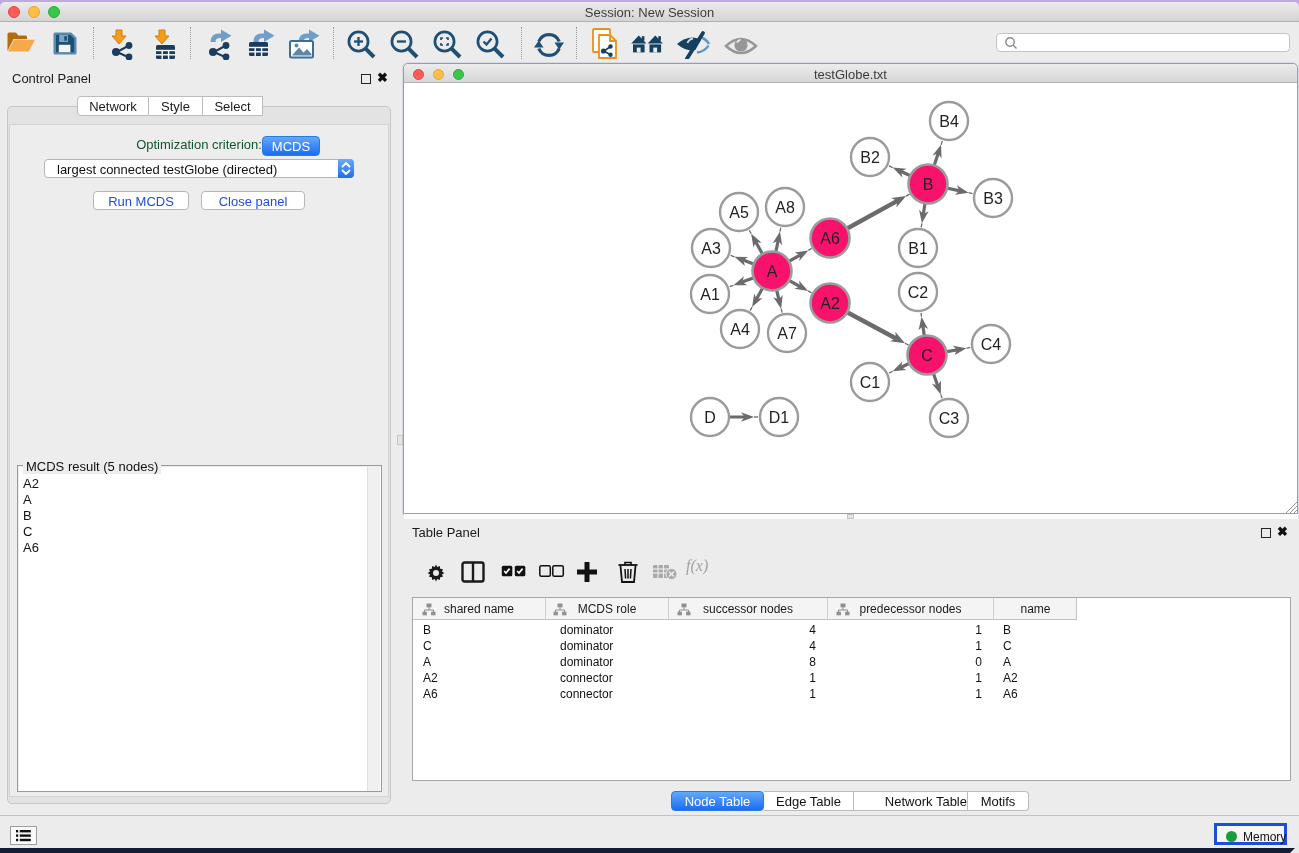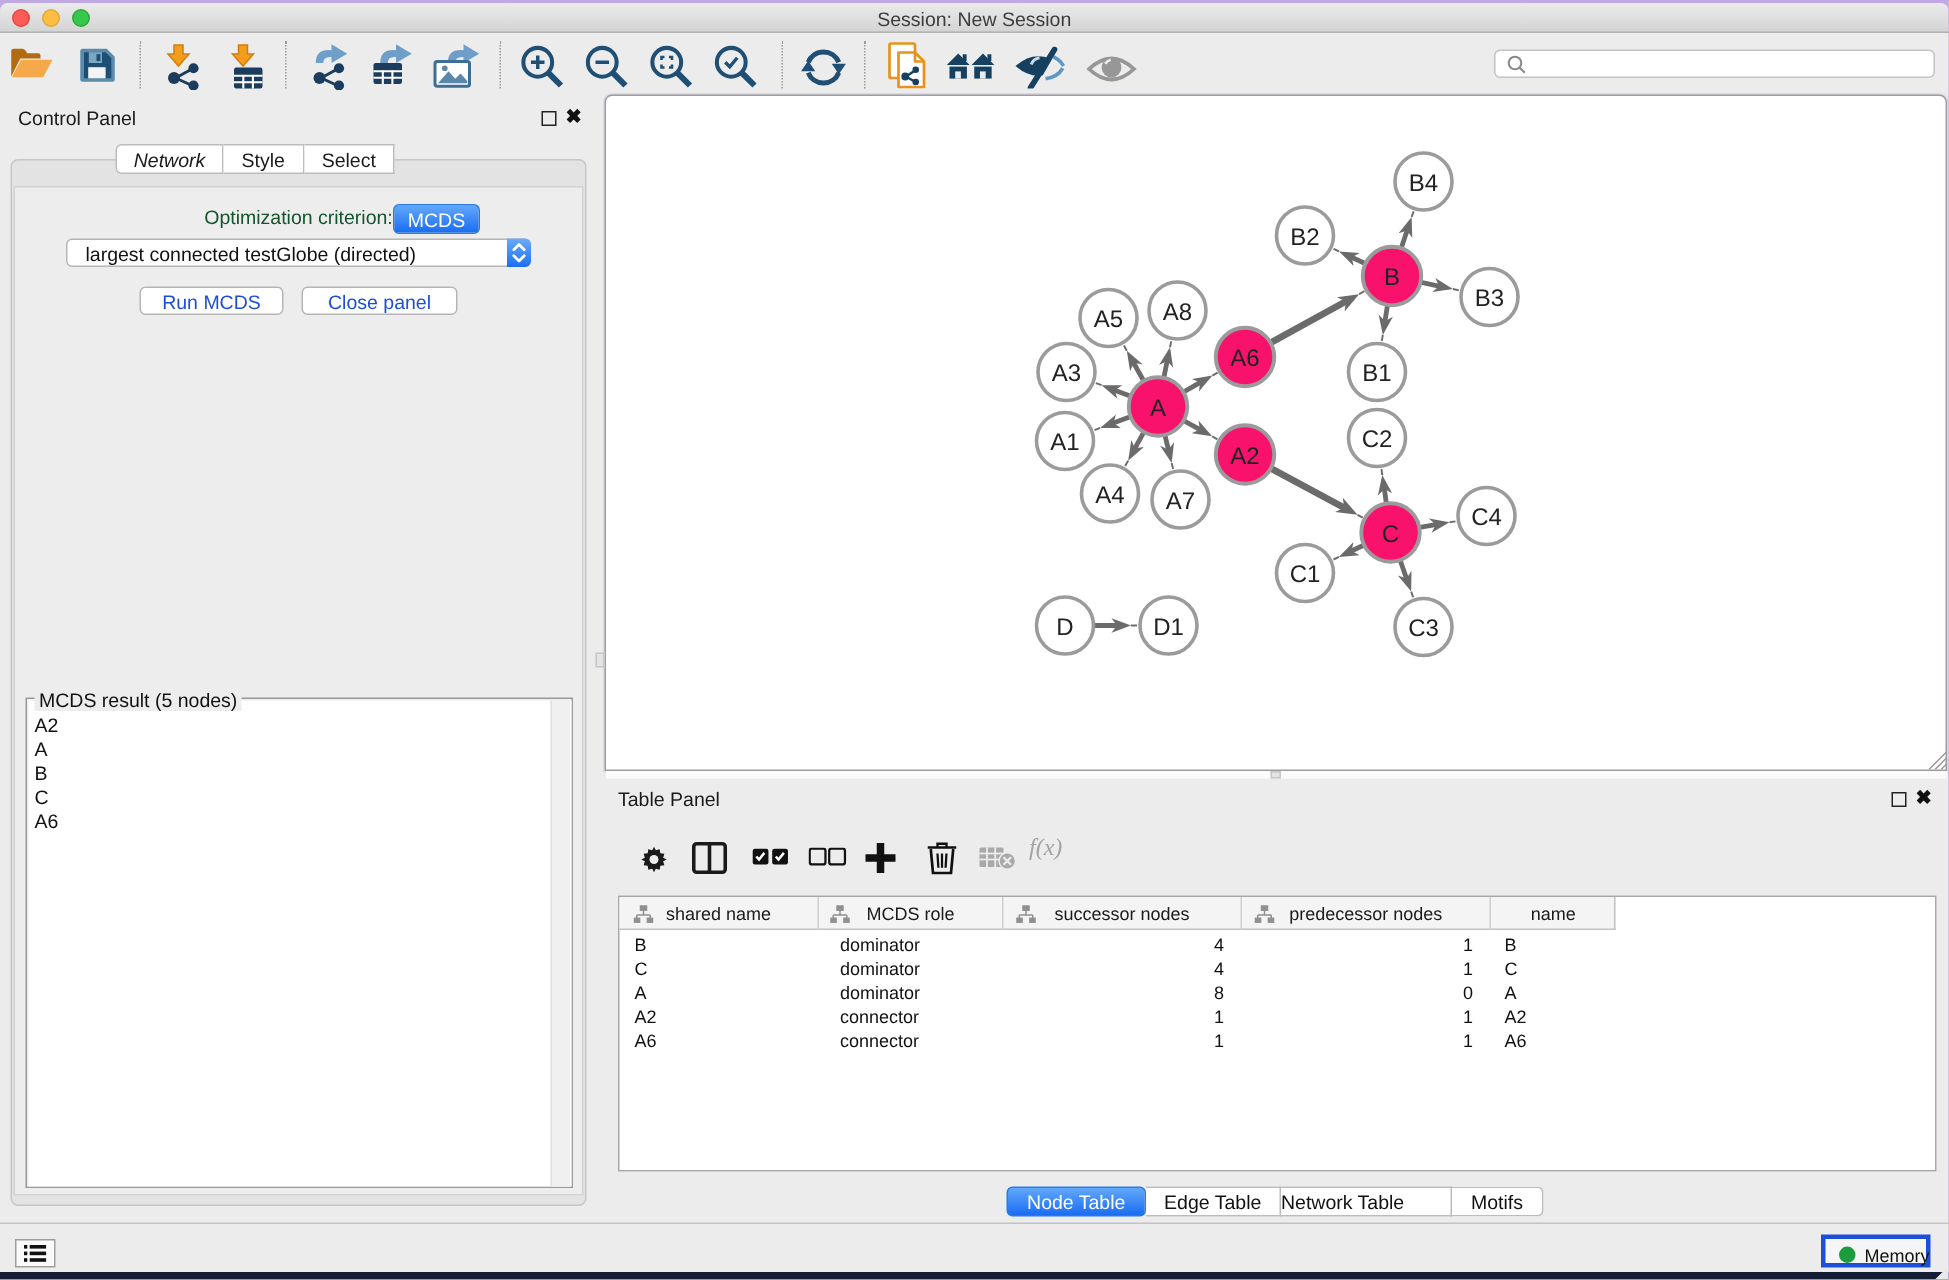--- a/index.html
+++ b/index.html
@@ -21,21 +21,21 @@
 
 #cp-title { position:absolute; left:12px; top:71px; font-size:13px; color:#1a1a1a; }
 #cp-outer { position:absolute; left:7px; top:106px; width:384px; height:698px;
   background:#e3e3e3; border:1px solid #c6c6c6; border-radius:5px; }
 #cp-inner { position:absolute; left:9px; top:124px; width:380px; height:673px;
   background:#ededed; border:1px solid #d2d2d2; }
 #cp-tabs { position:absolute; left:77px; top:96px; height:20px; display:flex;
   font-size:13px; color:#1a1a1a; z-index:5; }
 #cp-tabs .tab { background:#fff; border:1px solid #bcbcbc; border-left:none;
   padding-top:2px; height:20px; text-align:center; }
-#cp-tabs .tab.first { border-left:1px solid #bcbcbc; border-radius:4px 0 0 4px;font-style:italic; }
+#cp-tabs .tab.first { border-left:1px solid #bcbcbc; border-radius:4px 0 0 4px; }
 #cp-tabs .tab.sel { background:linear-gradient(#62a8fa,#1a6df2); color:#fff;
   border:1px solid #2c7ae0; border-radius:4px; margin-left:-1px;margin-top:40px; }
 #opt-label { position:absolute; left:0; top:137px; width:398px; text-align:center;
   font-size:13px; color:#14532d; }
 #dropdown { position:absolute; left:44px; top:159px; width:310px; height:19px;
   background:#fff; border:1px solid #b6b6b6; border-radius:4px; font-size:13px; color:#111; }
 #dropdown .dtext { position:absolute; left:12px; top:2px; }
 #dropdown .stepper { position:absolute; right:-1px; top:-1px; width:16px; height:19px;
   background:linear-gradient(#6babfb,#1c6ef2); border-radius:0 4px 4px 0; }
 .btn { position:absolute; height:19px; background:#fff; border:1px solid #b6b6b6;
@@ -274,20 +274,26 @@
       <div class="it">A</div>
       <div class="it">B</div>
       <div class="it">C</div>
       <div class="it">A6</div>
   </div>
   <div id="fs-sb"></div>
   <div id="fs-legend">MCDS result (5 nodes)</div>
 </div>
 
 <div id="netwin">
+  <div id="net-title">
+    <div class="tl" style="left:9px;  background:#fc5b57; border:1px solid #e2463d;"></div>
+    <div class="tl" style="left:29px; background:#fdbe41; border:1px solid #e0a835;"></div>
+    <div class="tl" style="left:49px; background:#35c84b; border:1px solid #2aab38;"></div>
+    <div class="txt">testGlobe.txt</div>
+  </div>
   <svg id="graph" width="893" height="431" viewBox="0 0 893 431">
 <g>
 <line x1="368.0" y1="188.0" x2="350.4" y2="156.5" stroke-width="3.2"></line>
 <line x1="347.2" y1="150.8" x2="345.3" y2="147.3" stroke-width="1.3"></line>
 <path d="M347.2 150.8 L357.7 159.8 L351.8 159.0 L349.4 164.5 Z"></path>
 <line x1="368.0" y1="188.0" x2="374.7" y2="154.9" stroke-width="3.2"></line>
 <line x1="376.0" y1="148.5" x2="376.8" y2="144.6" stroke-width="1.3"></line>
 <path d="M376.0 148.5 L378.1 162.2 L374.2 157.7 L368.7 160.3 Z"></path>
 <line x1="368.0" y1="188.0" x2="336.5" y2="176.1" stroke-width="3.2"></line>
 <line x1="330.4" y1="173.8" x2="326.6" y2="172.4" stroke-width="1.3"></line>
@@ -512,21 +518,21 @@
       <span style="left:10px">A6</span>
       <span style="left:147px">connector</span>
       <span style="right:474px">1</span>
       <span style="right:308px">1</span>
       <span style="left:590px">A6</span>
     </div>
 </div>
 <div id="bot-tabs">
   <div class="tab sel" style="width:93px; text-align:center;">Node Table</div>
   <div class="tab" style="width:90px; text-align:center;">Edge Table</div>
-  <div class="tab" style="width:114px; text-align:left;">Network Table</div>
+  <div class="tab" style="width:114px; text-align:right;">Network Table</div>
   <div class="tab last" style="width:61px; text-align:center; padding-left:0; padding-right:0;">Motifs</div>
 </div>
 
 <div id="statusbar">
   <div id="listbtn">
     <svg width="15" height="12" viewBox="0 0 15 12" style="position:absolute;left:5px;top:3px">
       <g fill="#111">
           <rect x="0" y="0" width="2.2" height="2.4"></rect>
           <rect x="0" y="4.4" width="2.2" height="2.4"></rect>
           <rect x="0" y="8.8" width="2.2" height="2.4"></rect>

